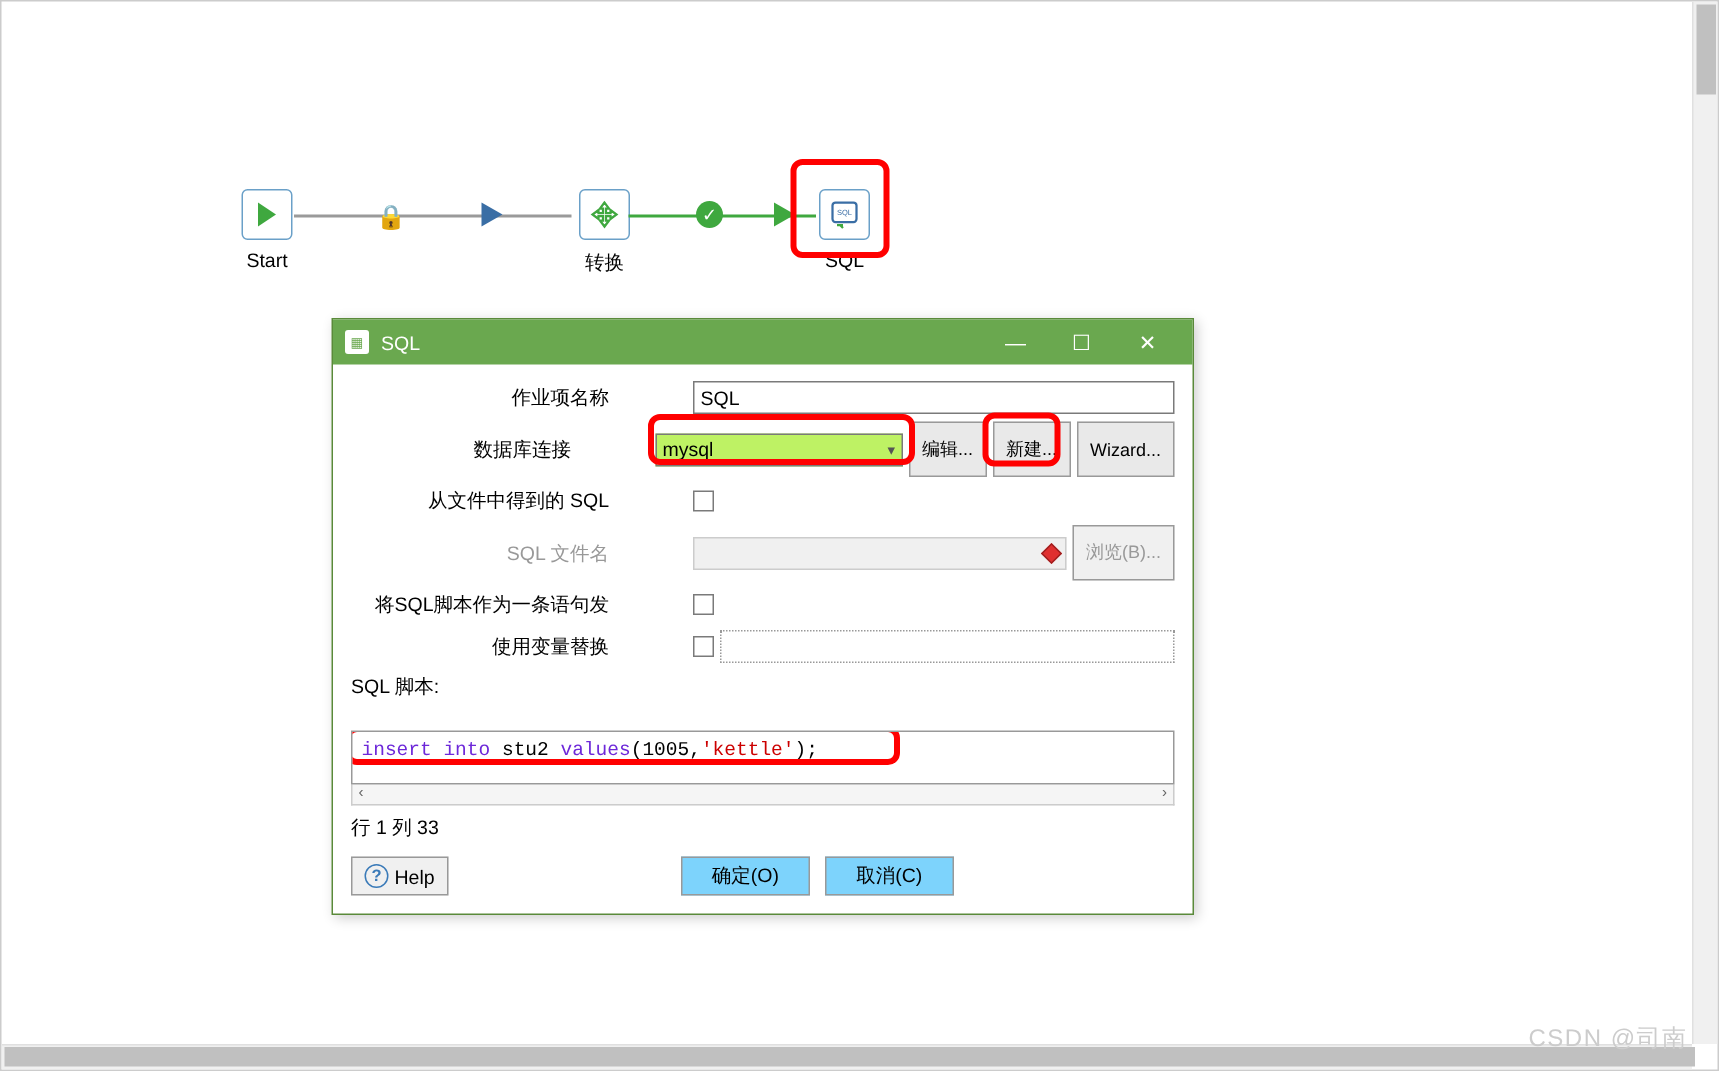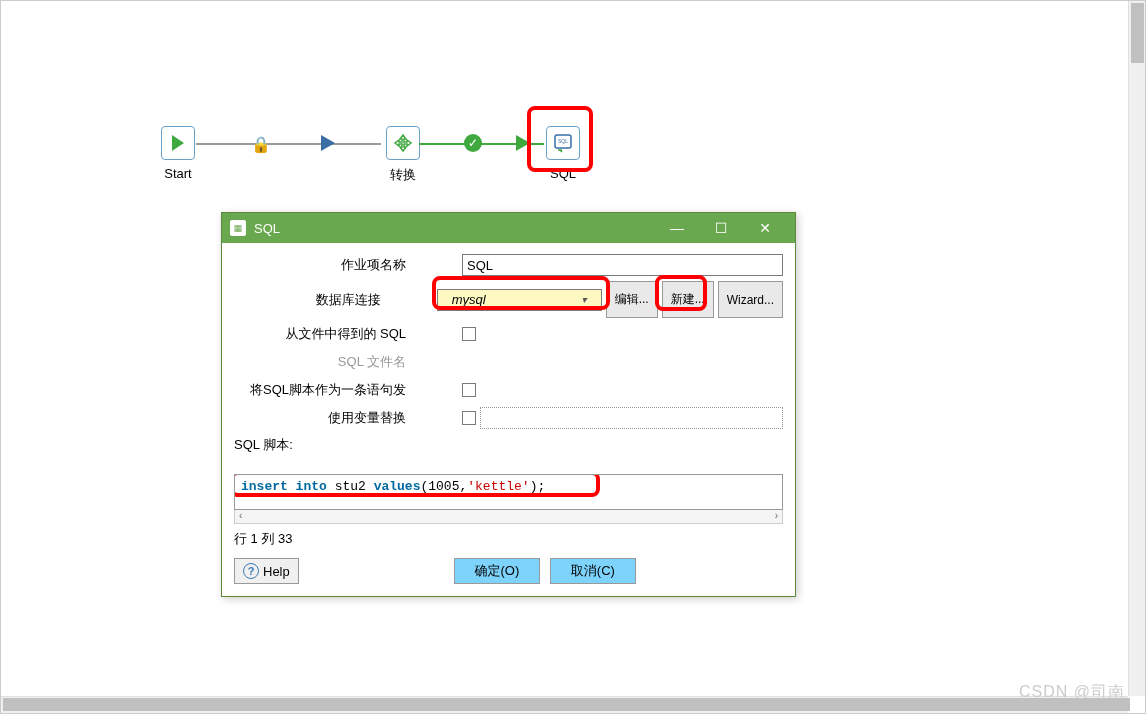--- a/index.html
+++ b/index.html
@@ -176,28 +176,27 @@
   height: 22px;
   padding: 0 4px;
   font-size: 13px;
   width: 100%;
   background: #fff;
 }
 .text-input.dotted { border: 1px dotted #999; }
 .select {
   border: 1px solid #7a7a7a;
   height: 22px;
-  padding: 0 14px;
+  padding: 0 4px;
   font-size: 13px;
   width: 165px;
-  background: #fef9c3;
+  background: #bef264;
   display: flex;
   align-items: center;
   justify-content: space-between;
-  font-style: italic;
 }
 .select-arrow { font-size: 10px; color: #555; }
 .btn {
   border: 1px solid #999;
   background: #e9e9e9;
   height: 37px;
   padding: 0 8px;
   font-size: 12px;
   display: flex;
   align-items: center;
@@ -244,21 +243,21 @@
   height: 14px;
   border: 1px solid #ccc;
   border-top: none;
   background: #f5f5f5;
   display: flex;
   justify-content: space-between;
   padding: 0 4px;
   font-size: 10px;
   color: #666;
 }
-.kw { color: #0369a1; font-weight: bold; }
+.kw { color: #6d28d9; }
 .str { color: #cc0000; }
 .pos-text { font-size: 13px; margin: 6px 0 10px; }
 .dialog-buttons {
   display: flex;
   gap: 8px;
   align-items: center;
 }
 .help-btn {
   border: 1px solid #999;
   background: #f0f0f0;
@@ -391,20 +390,26 @@
 
     <div class="row">
       <div class="row-label">从文件中得到的 SQL</div>
       <div class="row-field">
         <div class="checkbox"></div>
       </div>
     </div>
 
     <div class="row">
       <div class="row-label gray">SQL 文件名</div>
+      <div class="row-field">
+        <div class="file-input">
+          <div class="file-diamond"></div>
+        </div>
+        <div class="btn disabled">浏览(B)...</div>
+      </div>
     </div>
 
     <div class="row">
       <div class="row-label">将SQL脚本作为一条语句发</div>
       <div class="row-field">
         <div class="checkbox"></div>
       </div>
     </div>
 
     <div class="row">

